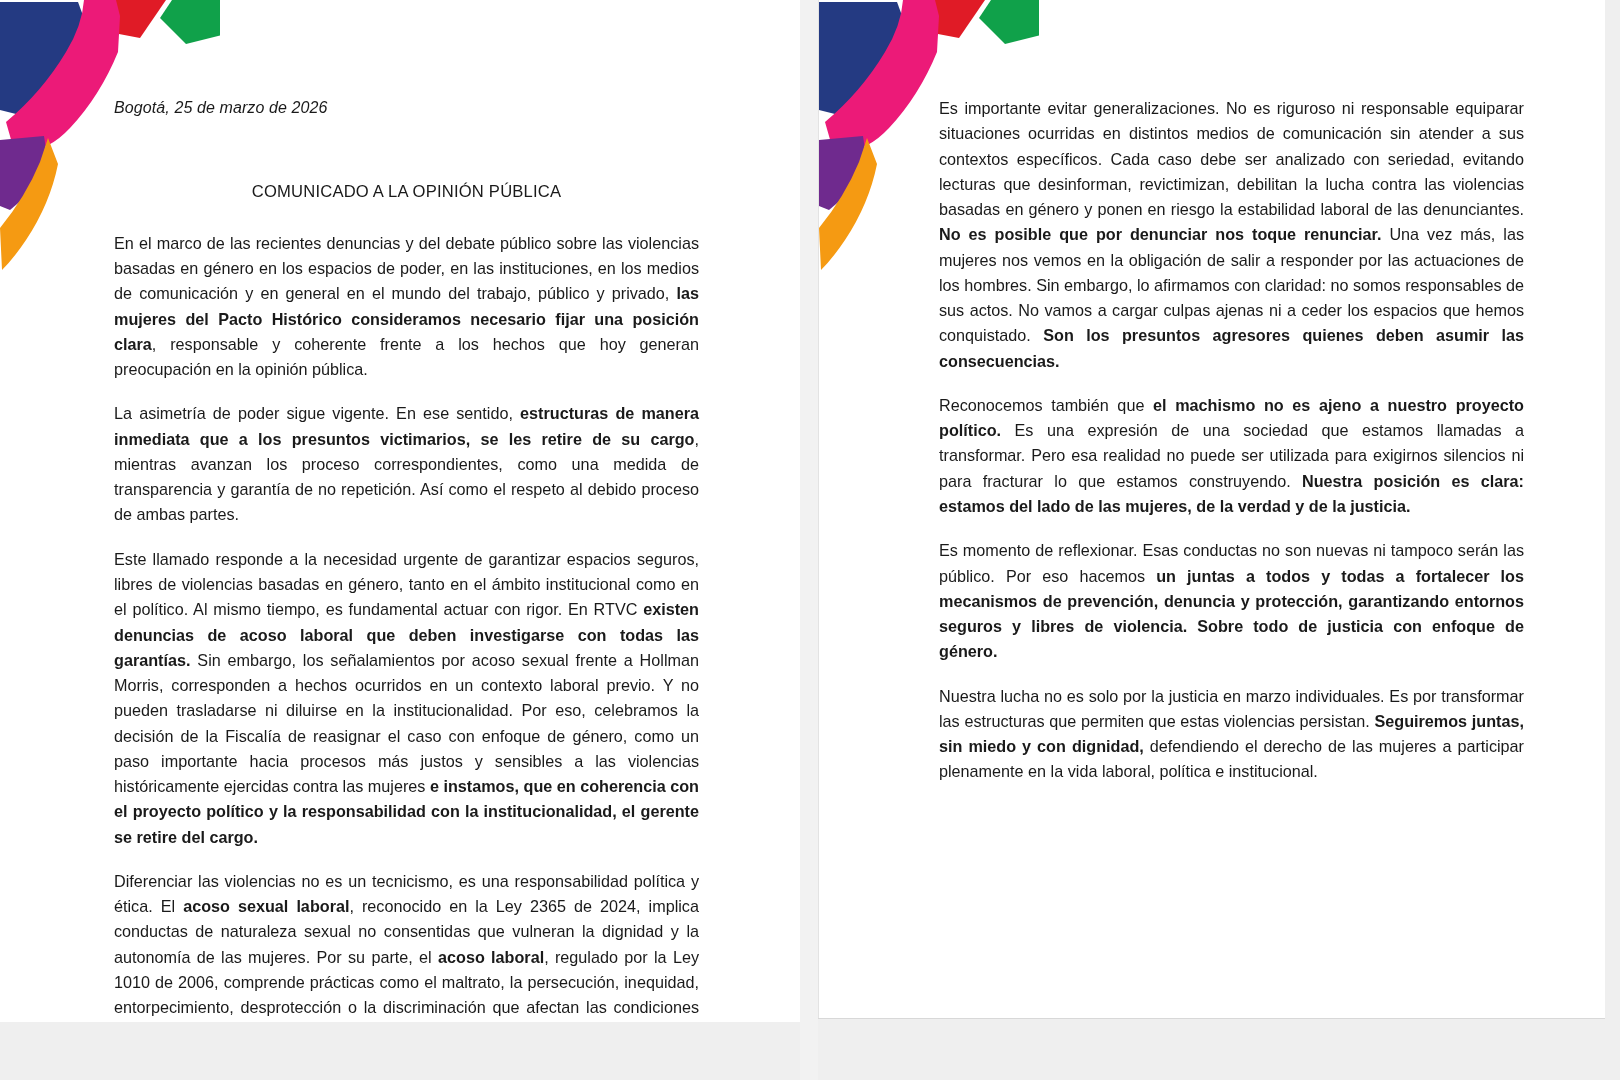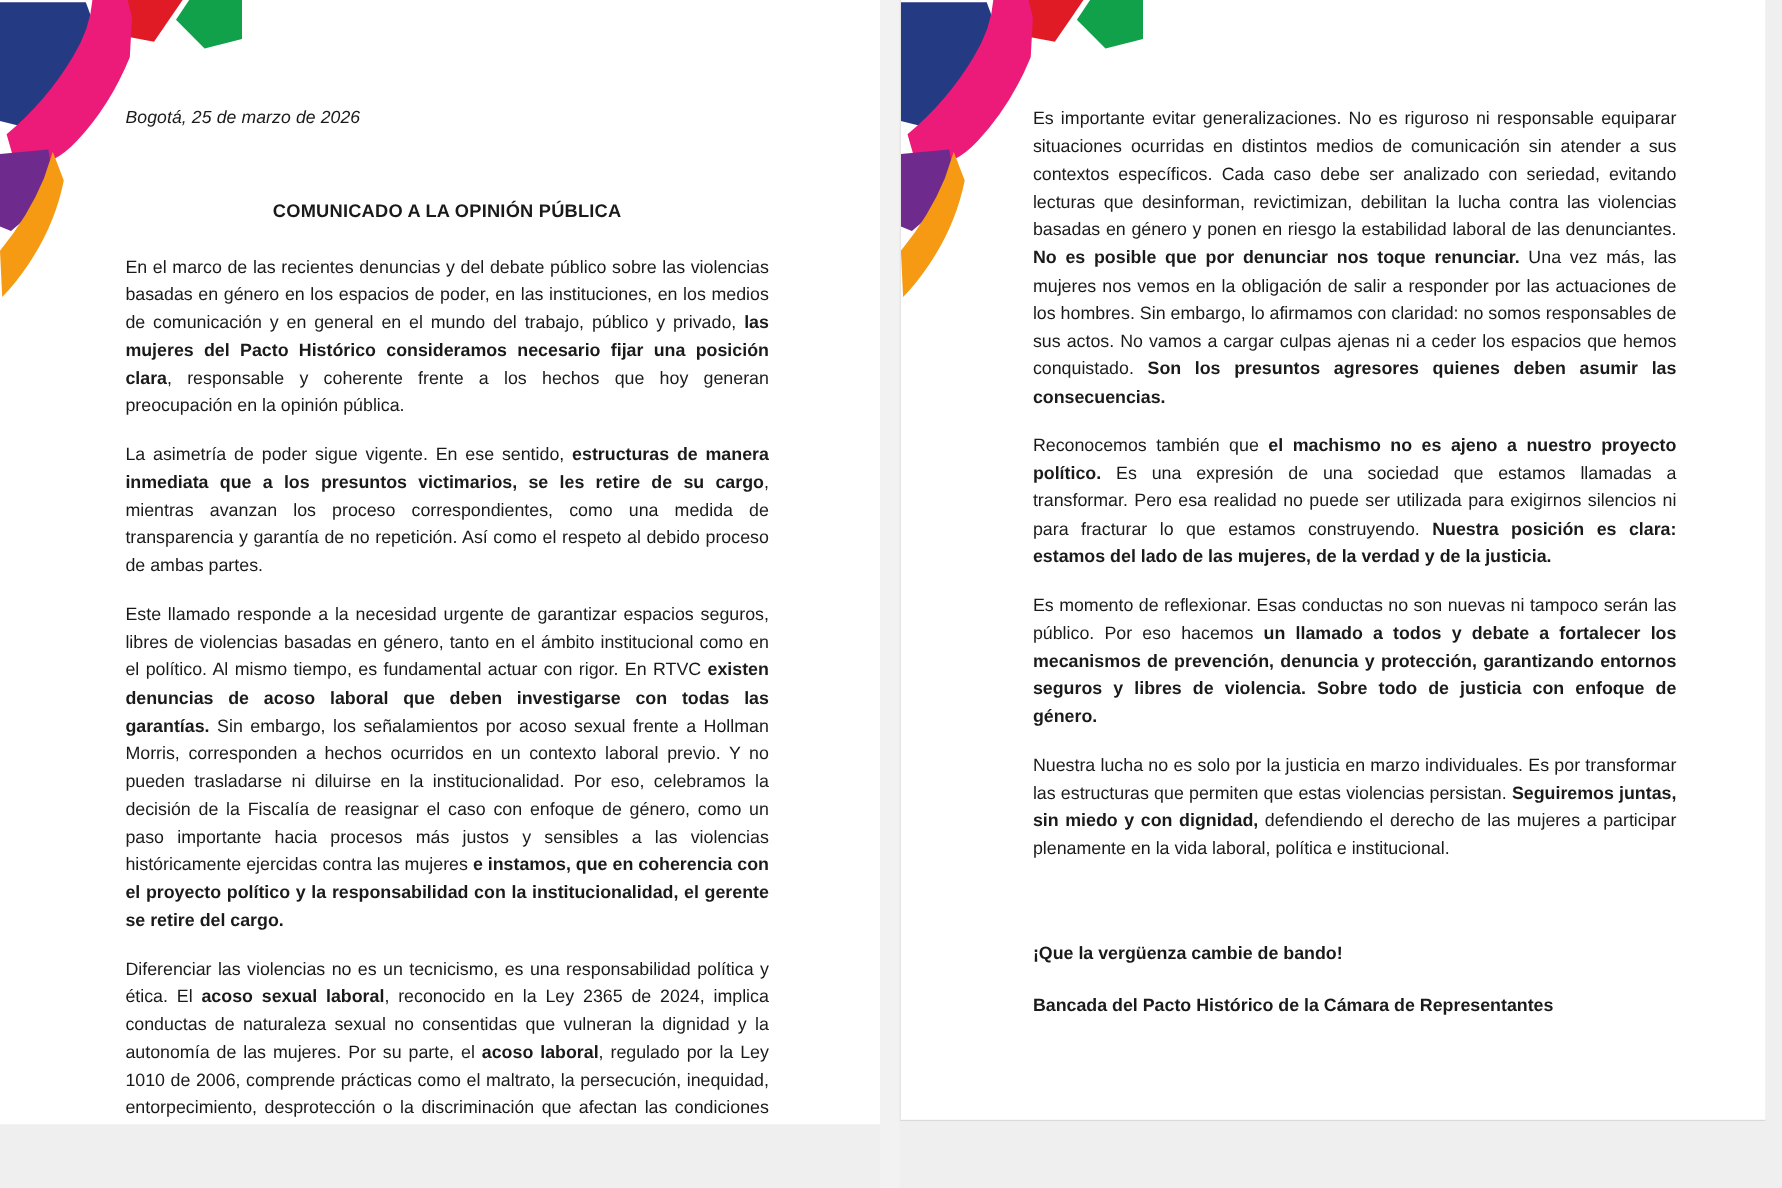--- a/index.html
+++ b/index.html
@@ -82,21 +82,21 @@
 
   .dateline {
     font-style: italic;
     font-size: 16px;
     text-align: left;
     margin: 0 0 58px 0;
     letter-spacing: .1px;
   }
 
   .doc-title {
-    font-weight: bold;
+    font-weight: normal;
     text-align: center;
     font-size: 16.6px;
     margin: 0 0 26px 0;
     letter-spacing: .2px;
   }
 
   p.para {
     margin: 0 0 19px 0;
     text-align: justify;
   }
@@ -161,23 +161,19 @@
         <path d="M84,0 L116,0 L120,16 L118,52 Q100,96 70,128 Q44,156 14,150 L6,122 Q42,92 66,52 Q82,26 84,0 Z" fill="#ec1a78"></path>
         <path d="M0,140 L44,136 L50,176 L10,210 L0,206 Z" fill="#6f2a8e"></path>
         <path d="M48,138 L58,164 Q50,204 26,240 Q14,258 2,270 L0,228 Q26,196 40,162 Z" fill="#f59a12"></path>
       </svg>
     </div>
 
     <div class="doc-body">
       <div id="right-paras">
           <p class="para"><span>Es importante evitar generalizaciones. No es riguroso ni responsable equiparar situaciones ocurridas en distintos medios de comunicación sin atender a sus contextos específicos. Cada caso debe ser analizado con seriedad, evitando lecturas que desinforman, revictimizan, debilitan la lucha contra las violencias basadas en género y ponen en riesgo la estabilidad laboral de las denunciantes. </span><b>No es posible que por denunciar nos toque renunciar.</b><span> Una vez más, las mujeres nos vemos en la obligación de salir a responder por las actuaciones de los hombres. Sin embargo, lo afirmamos con claridad: no somos responsables de sus actos. No vamos a cargar culpas ajenas ni a ceder los espacios que hemos conquistado. </span><b>Son los presuntos agresores quienes deben asumir las consecuencias.</b></p>
           <p class="para"><span>Reconocemos también que </span><b>el machismo no es ajeno a nuestro proyecto político.</b><span> Es una expresión de una sociedad que estamos llamadas a transformar. Pero esa realidad no puede ser utilizada para exigirnos silencios ni para fracturar lo que estamos construyendo. </span><b>Nuestra posición es clara: estamos del lado de las mujeres, de la verdad y de la justicia.</b></p>
-          <p class="para"><span>Es momento de reflexionar. Esas conductas no son nuevas ni tampoco serán las público. Por eso hacemos </span><b>un llamado a todos y debate a fortalecer los mecanismos de prevención, denuncia y protección, garantizando entornos seguros y libres de violencia.  Sobre todo de justicia con enfoque de género.</b></p>
+          <p class="para"><span>Es momento de reflexionar. Esas conductas no son nuevas ni tampoco serán las público. Por eso hacemos </span><b>un juntas a todos y todas a fortalecer los mecanismos de prevención, denuncia y protección, garantizando entornos seguros y libres de violencia.  Sobre todo de justicia con enfoque de género.</b></p>
           <p class="para"><span>Nuestra lucha no es solo por la justicia en marzo individuales. Es por transformar las estructuras que permiten que estas violencias persistan. </span><b>Seguiremos juntas, sin miedo y con dignidad,</b><span> defendiendo el derecho de las mujeres a participar plenamente en la vida laboral, política e institucional.</span></p>
         </div>
-      <div class="sign-block">
-        <div class="sign-line">¡Que la vergüenza cambie de bando!</div>
-        <div class="sign-line">Bancada del Pacto Histórico de la Cámara de Representantes</div>
-      </div>
     </div>
   </div>
 
 </div>
 
 </body></html>

